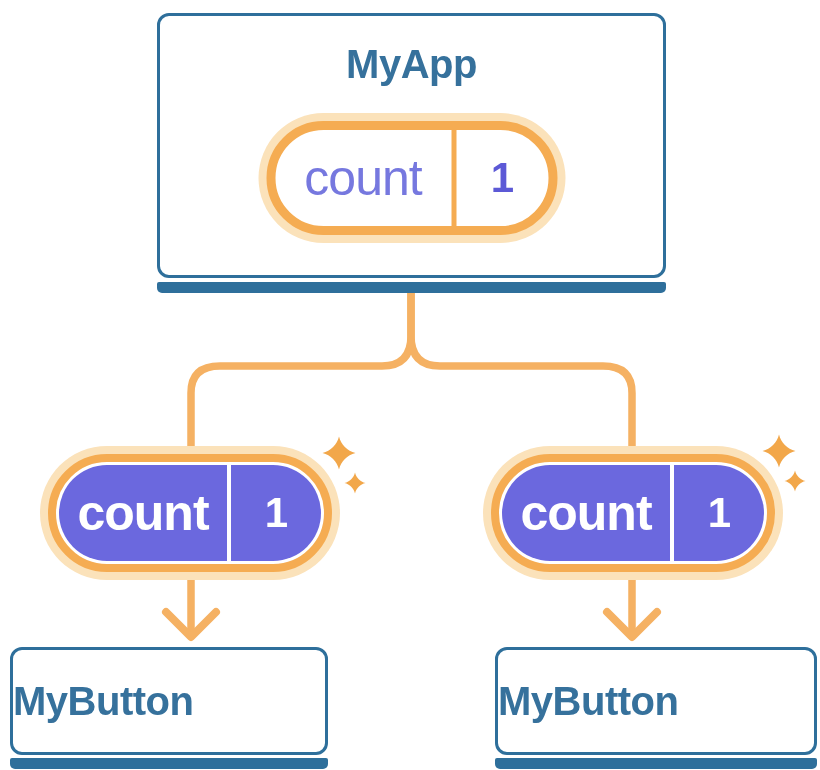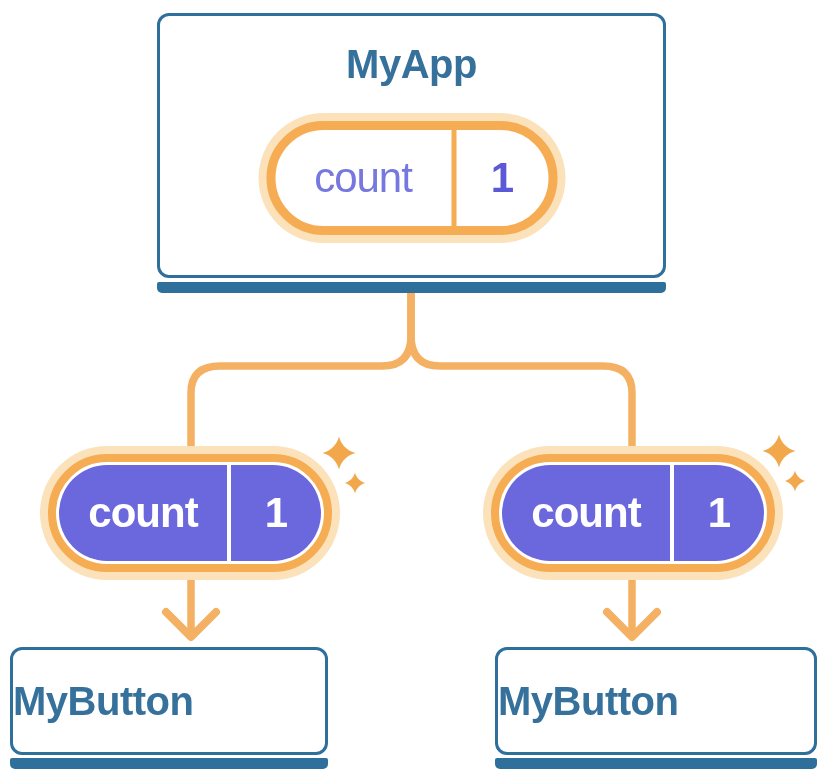--- a/index.html
+++ b/index.html
@@ -46,21 +46,21 @@
     border-radius:999px;padding:8px;
     display:inline-block;
   }
   .pill-ring{
     box-sizing:border-box;
     border:9px solid var(--ring-orange);
     border-radius:999px;background:#ffffff;
     height:114px;display:flex;align-items:stretch;overflow:hidden;
   }
   .pill-cell{display:flex;align-items:center;justify-content:center;}
-  .pill-label{font-size:42px;letter-spacing:-1px;}
+  .pill-label{font-size:50px;letter-spacing:-1px;}
   .pill-value{font-size:42px;font-weight:700;letter-spacing:-1px;}
 
   
   .pill-root{left:50%;top:97px;transform:translateX(-50%);}
   .pill-root .cell-label{width:176px;color:var(--label-purple);}
   .pill-root .pill-div{width:5px;background:var(--ring-orange);}
   .pill-root .cell-value{width:92px;color:var(--value-purple);}
 
   
   .pill-child .pill-ring{border-width:8px;padding:3px;height:118px;}

